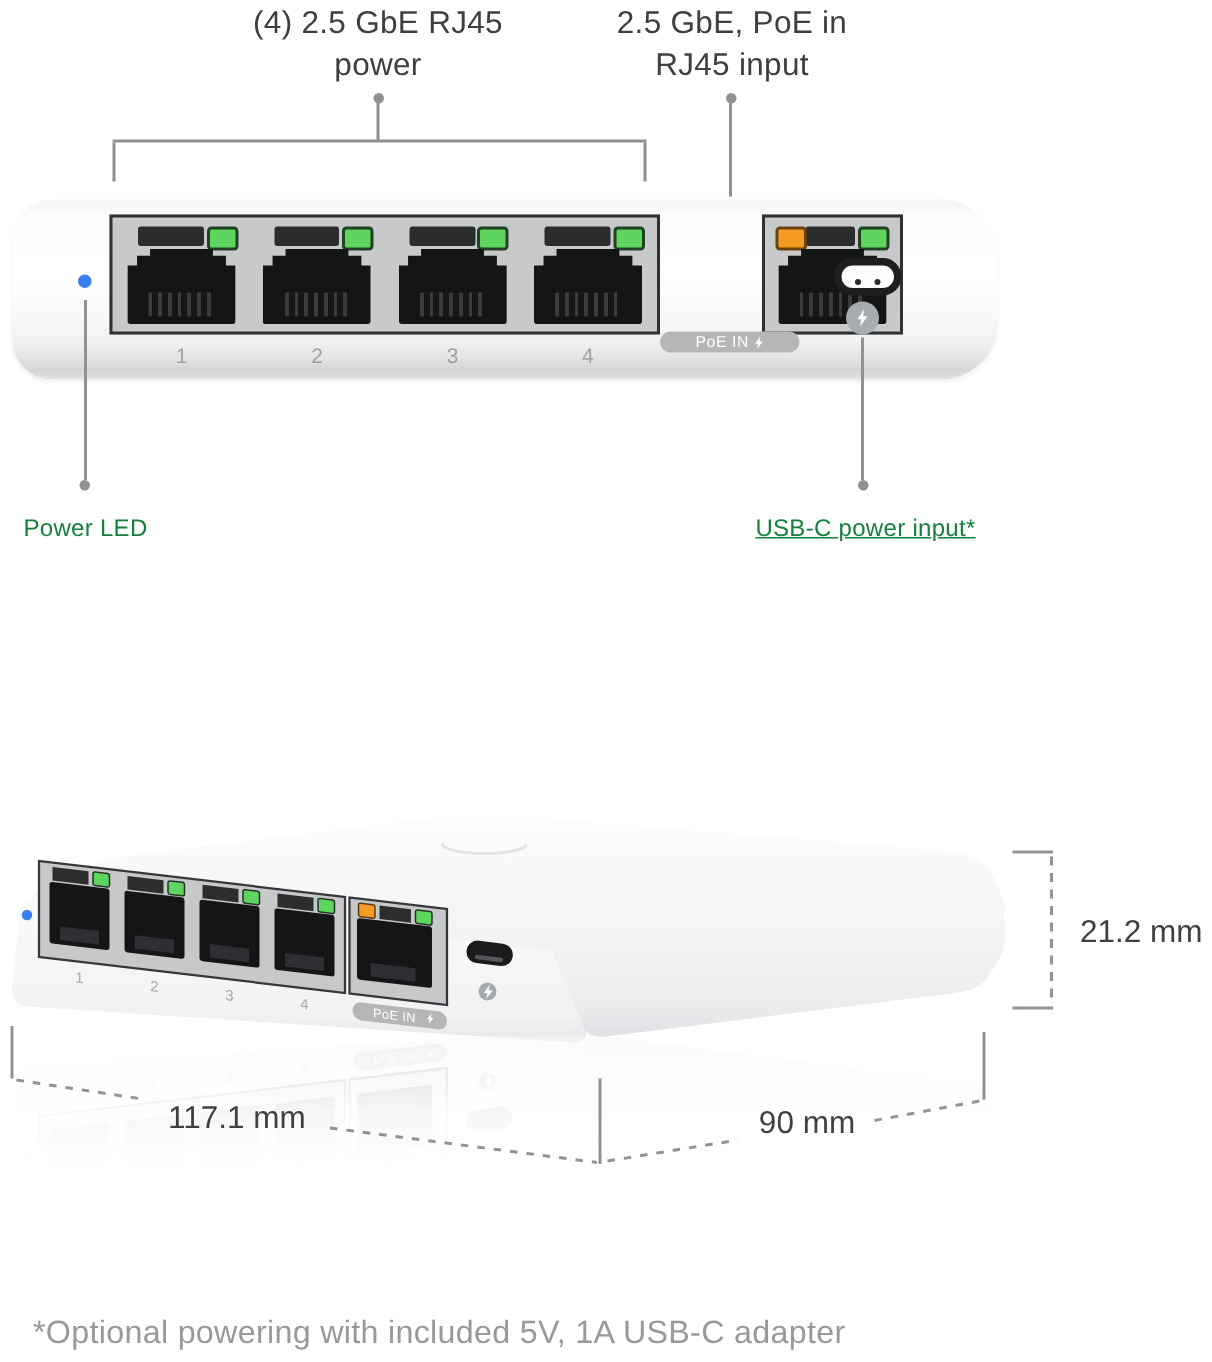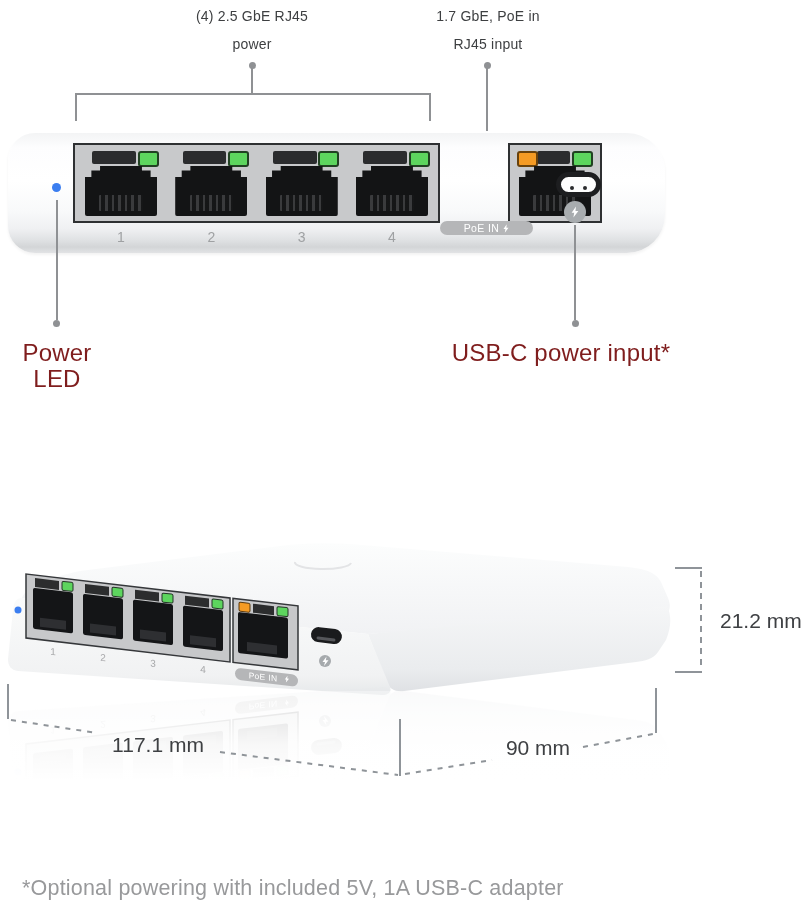--- a/index.html
+++ b/index.html
@@ -1,22 +1,22 @@
 <!DOCTYPE html>
 <html><head>
 <meta charset="utf-8">
 <style>
   html,body{margin:0;padding:0;background:#ffffff;}
   .page{
     position:relative;width:808px;height:908px;background:#ffffff;overflow:hidden;
     font-family:"Liberation Sans", sans-serif;color:#3d3f41;
   }
   
-  .callout{position:absolute;text-align:center;font-size:14px;line-height:28px;color:#3d3f41;letter-spacing:.2px;}
-  .callout-left-label{position:absolute;font-size:24px;line-height:26px;color:#7f1d1d;text-align:center;letter-spacing:.2px;}
+  .callout{position:absolute;text-align:center;font-size:21px;line-height:28px;color:#3d3f41;letter-spacing:.2px;}
+  .callout-left-label{position:absolute;font-size:16px;line-height:26px;color:#15803d;text-align:center;letter-spacing:.2px;}
   .leader{position:absolute;background:#8f9194;}
   .leader-dot{position:absolute;width:7px;height:7px;border-radius:50%;background:#8f9194;}
 
   
   .device{
     position:absolute;left:8px;top:133px;width:657px;height:120px;
     border-radius:27px 38px 38px 27px;
     background:linear-gradient(180deg,#f3f4f5 0%,#fdfdfe 12%,#ffffff 40%,#f8f9fa 66%,#eff0f2 80%,#e0e2e4 89%,#d3d5d7 95%,#e2e3e5 100%);
     box-shadow:0 2px 3px rgba(0,0,0,.05);
   }
@@ -64,21 +64,21 @@
 </head>
 <body>
 
 <div class="page">
 
   <div class="callout" style="left:132px;top:2px;width:240px;">
     <div>(4) 2.5 GbE RJ45</div>
     <div>power</div>
   </div>
   <div class="callout" style="left:378px;top:2px;width:220px;">
-    <div>1.7 GbE, PoE in</div>
+    <div>2.5 GbE, PoE in</div>
     <div>RJ45 input</div>
   </div>
 
   <div class="leader-dot" style="left:248.5px;top:62px;"></div>
   <div class="leader" style="left:251px;top:67px;width:2px;height:27px;"></div>
   <div class="leader" style="left:75px;top:93px;width:356px;height:2px;"></div>
   <div class="leader" style="left:75px;top:95px;width:2px;height:26px;"></div>
   <div class="leader" style="left:429px;top:95px;width:2px;height:26px;"></div>
 
   <div class="leader-dot" style="left:483.5px;top:62px;"></div>
@@ -142,21 +142,21 @@
       </svg>
     </div>
   </div>
 
   <div class="leader" style="left:55.5px;top:200px;width:2px;height:120px;"></div>
   <div class="leader-dot" style="left:53px;top:320px;"></div>
   <div class="leader" style="left:574px;top:225px;width:2px;height:95px;"></div>
   <div class="leader-dot" style="left:571.5px;top:320px;"></div>
 
   <div class="callout-left-label" style="left:0;top:340px;width:114px;">Power LED</div>
-  <div class="callout-left-label" style="left:451px;top:340px;width:220px;">USB-C power input*</div>
+  <div class="callout-left-label" style="left:467px;top:340px;width:220px;text-decoration:underline;">USB-C power input*</div>
 
   <svg class="svg3d" width="808" height="280" viewBox="0 530 808 280">
     <defs>
       <linearGradient id="gTop" x1="0" y1="0" x2="0" y2="1">
         <stop offset="0" stop-color="#fcfdfd"></stop>
           <stop offset="1" stop-color="#f1f2f4"></stop>
       </linearGradient>
       <linearGradient id="gFront" x1="0" y1="0" x2="0" y2="1">
         <stop offset="0" stop-color="#fafbfb"></stop>
           <stop offset="0.8" stop-color="#f1f2f3"></stop>

